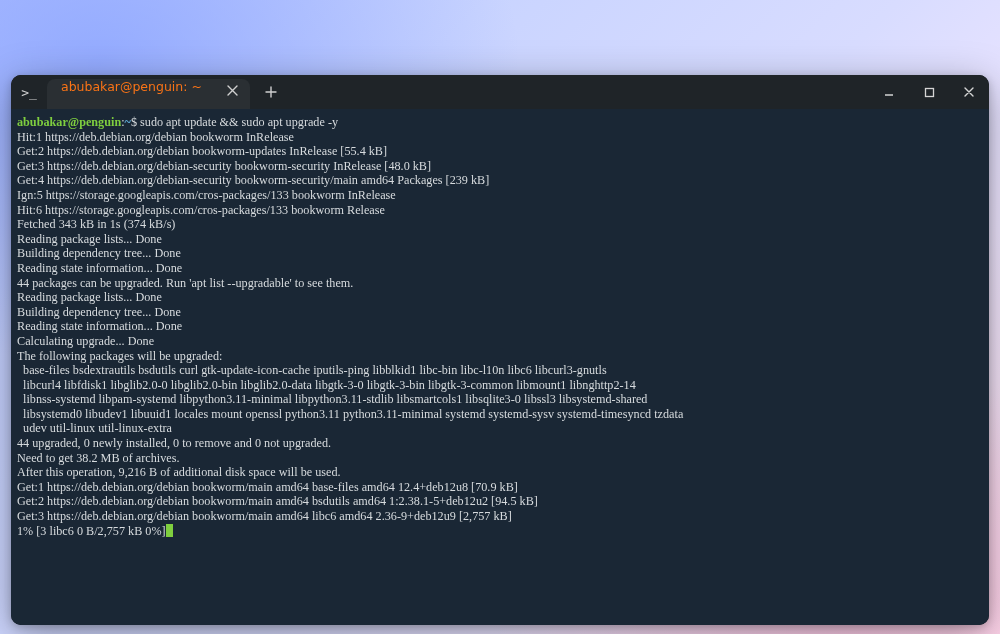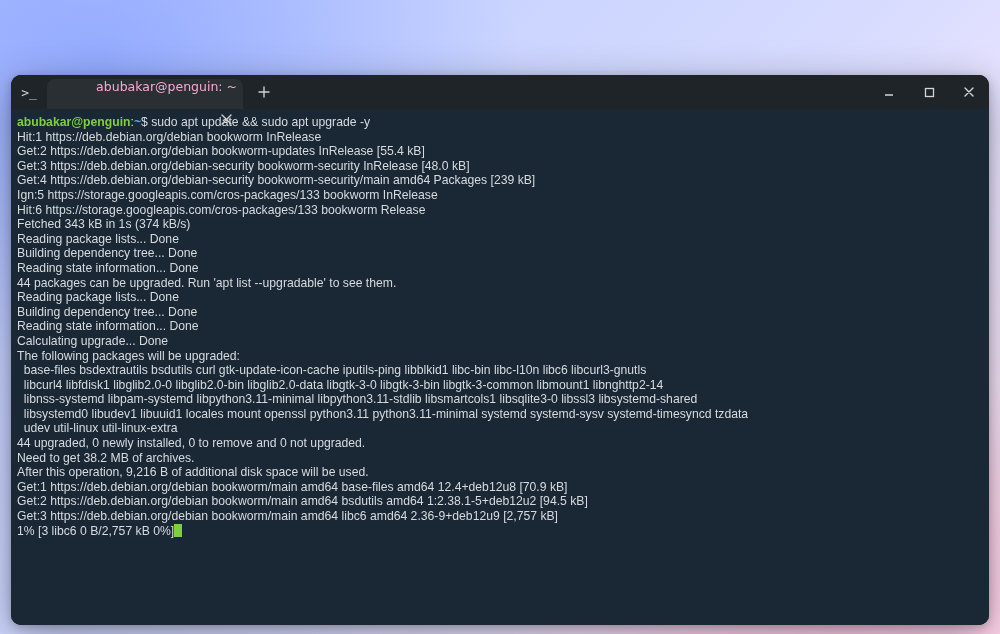--- a/index.html
+++ b/index.html
@@ -36,32 +36,31 @@
     width: 36px;
     display: flex;
     align-items: center;
     justify-content: center;
     color: #d0d0d0;
     font-size: 13px;
     font-family: "DejaVu Sans Mono", monospace;
   }
   .tab {
     display: flex;
-    align-items: flex-end;
+    align-items: flex-start;
     gap: 10px;
     padding: 0 6px 0 14px;
     background: #2a2f33;
-    color: #f9a8d4;
+    color: #f97316;
     font-size: 12.5px;
     min-width: 196px;
     border-top-left-radius: 8px;
     border-top-right-radius: 8px;
     margin-top: 4px;
     position: relative;
-    flex-direction: column;
   }
   .tab::before, .tab::after {
     content: "";
     position: absolute;
     bottom: 0;
     width: 8px; height: 8px;
   }
   .tab-close, .new-tab {
     width: 22px; height: 22px;
     display: flex; align-items: center; justify-content: center;
@@ -74,21 +73,21 @@
   .win-controls { display: flex; align-items: center; }
   .win-btn {
     width: 40px; height: 34px;
     display: flex; align-items: center; justify-content: center;
     color: #d5d5d5;
   }
   .terminal {
     flex: 1;
     background: #1a2735;
     padding: 6px 6px 6px 6px;
-    font-family: Liberation Sans, sans-serif;
+    font-family: Liberation Serif, serif;
     font-size: 12.2px;
     line-height: 14.6px;
     color: #d7dbde;
     white-space: pre;
     overflow: hidden;
     letter-spacing: 0px;
   }
   .prompt-user { color: #7fcf3f; font-weight: bold; }
   .prompt-host { color: #7fcf3f; font-weight: bold; }
   .prompt-sep  { color: #d7dbde; }

